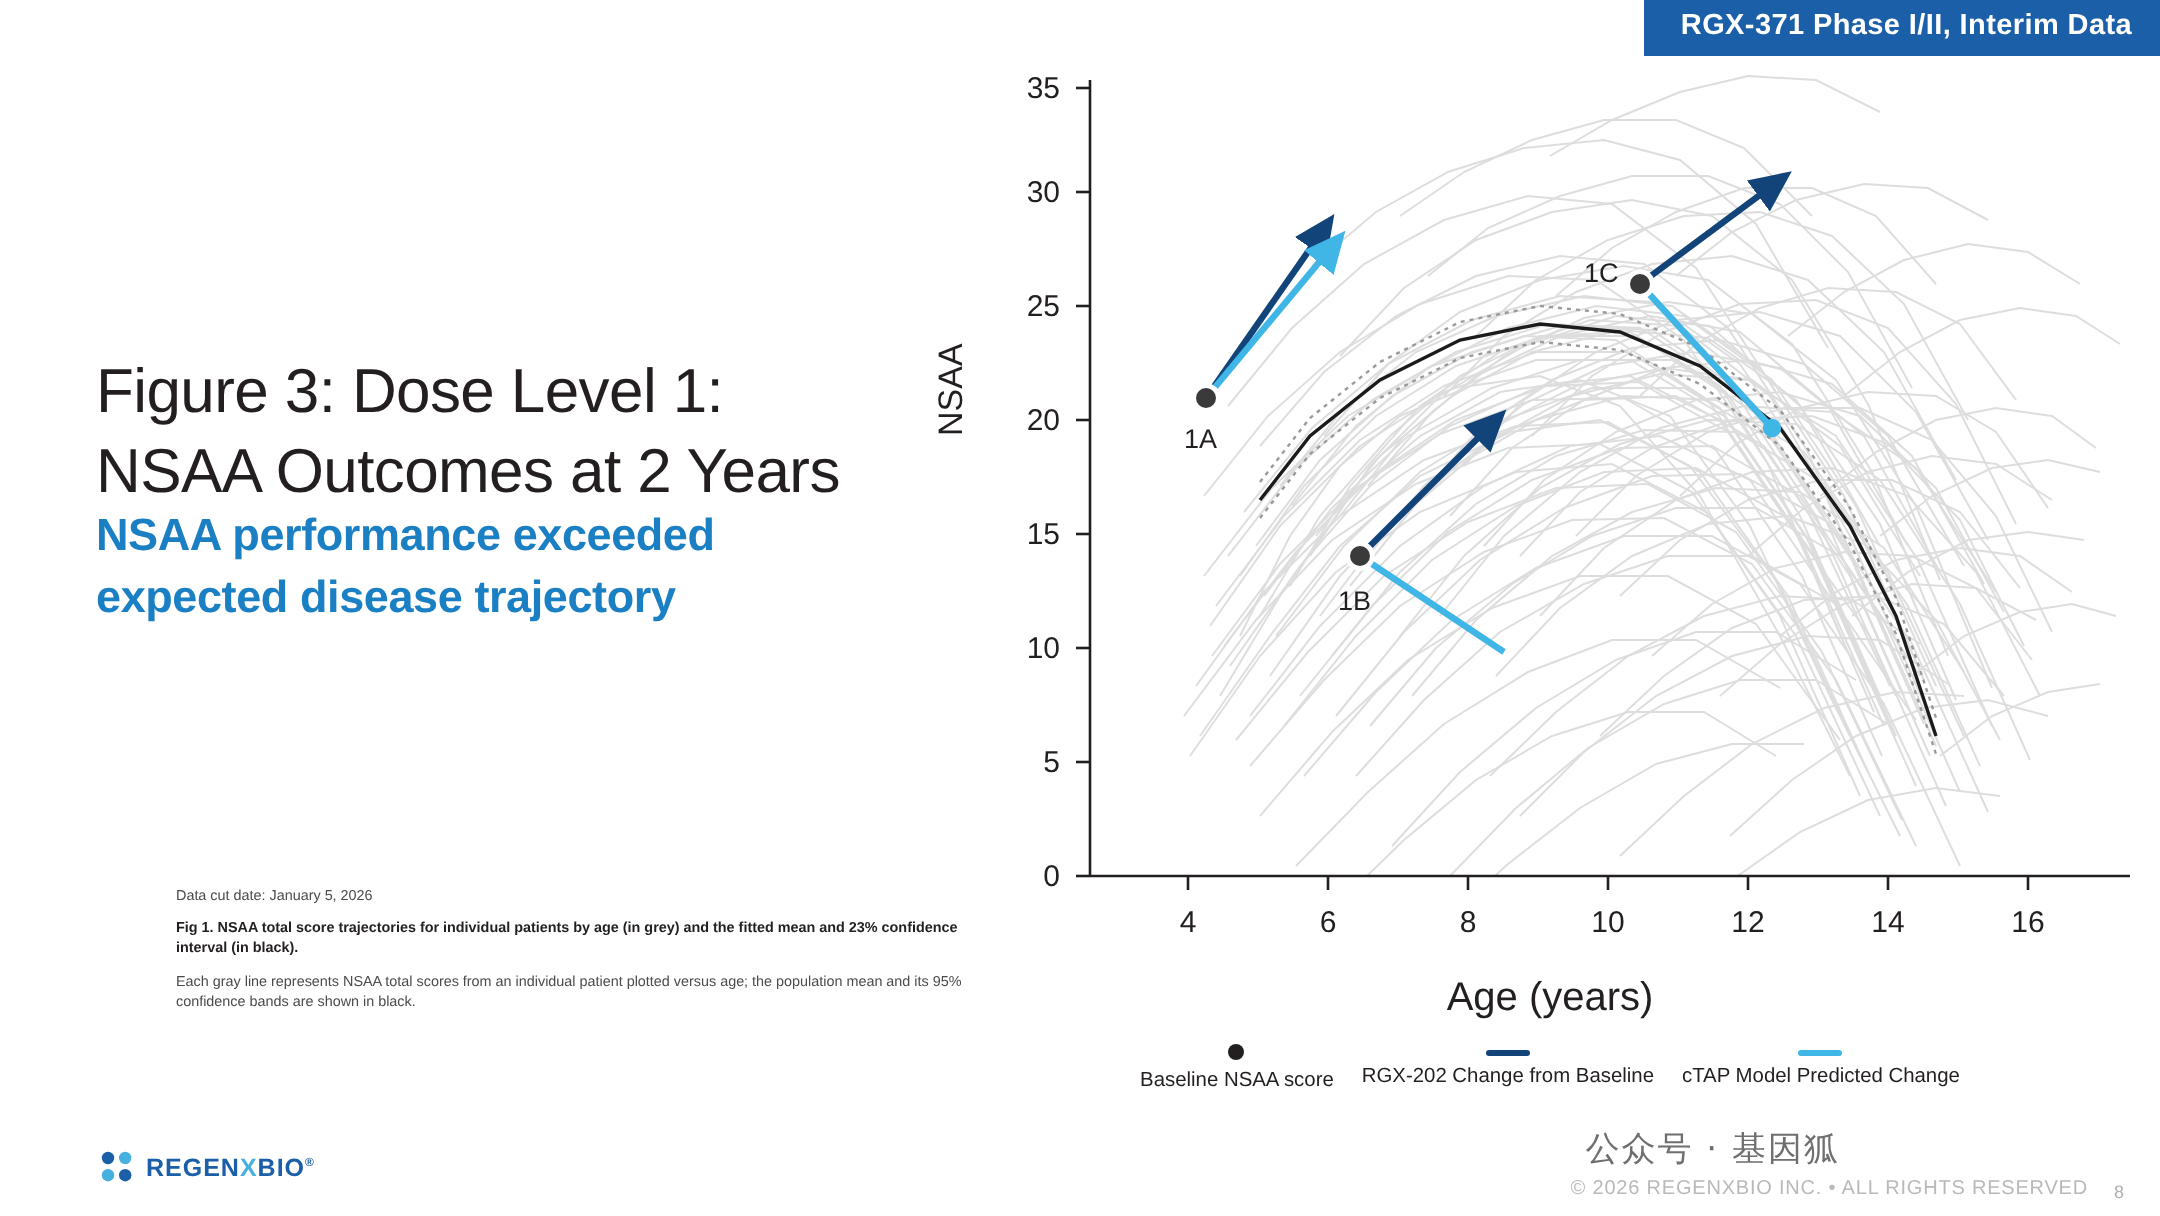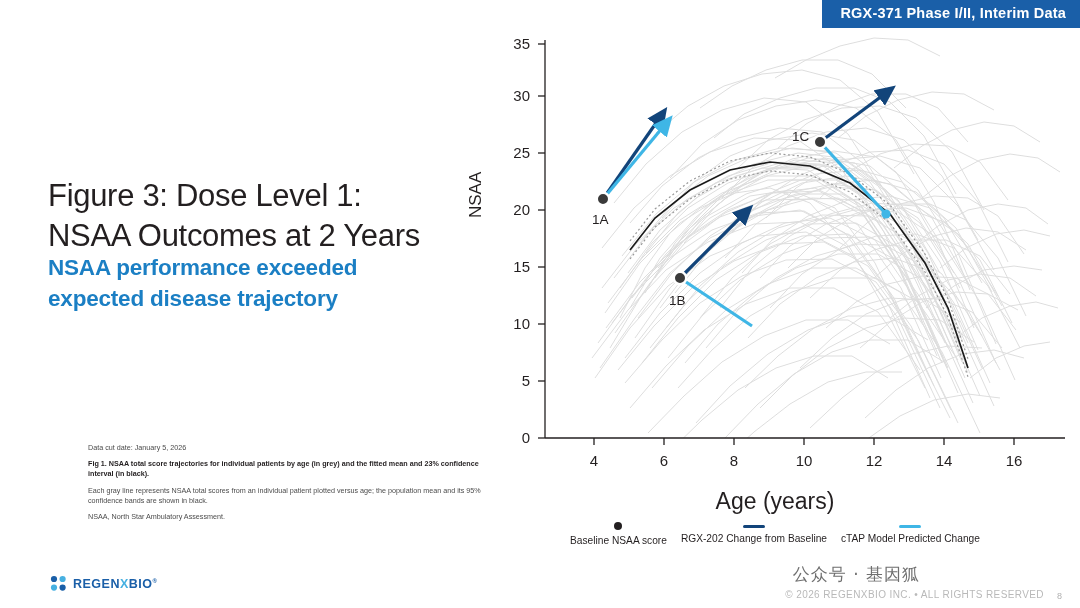--- a/index.html
+++ b/index.html
@@ -63,21 +63,21 @@
     position:absolute;left:470px;top:18px;width:610px;height:520px;
   }
   .yaxis-label{
     position:absolute;left:-4px;top:200px;
     transform:rotate(-90deg);transform-origin:left top;
     font-size:17px;color:#231f20;
     white-space:nowrap;
   }
   .xaxis-label{
     position:absolute;left:0;right:0;top:470px;
-    text-align:center;font-size:23px;color:#231f20;
+    text-align:center;font-size:20px;color:#231f20;
   }
   svg.plot{position:absolute;left:0;top:0;}
   .tick{font-size:15px;fill:#231f20;font-family:"Liberation Sans",sans-serif;}
   .pt-label{font-size:13.5px;fill:#231f20;font-family:"Liberation Sans",sans-serif;font-weight:400;}
   
   .legend{
     position:absolute;left:470px;top:522px;width:610px;
     display:flex;justify-content:center;align-items:center;gap:14px;
     font-size:10.2px;color:#231f20;
   }
@@ -110,21 +110,20 @@
 </div>
 
 <div class="left">
   <div class="title">Figure 3: Dose Level 1: NSAA Outcomes at 2 Years</div>
   <div class="subtitle">NSAA performance exceeded expected disease trajectory</div>
 
   <div class="footnotes">
     <div class="fn-block">Data cut date: January 5, 2026</div>
     <div class="fn-block bold">Fig 1. NSAA total score trajectories for individual patients by age (in grey) and the fitted mean and 23% confidence interval (in black).</div>
     <div class="fn-block">Each gray line represents NSAA total scores from an individual patient plotted versus age; the population mean and its 95% confidence bands are shown in black.</div>
-    <div class="fn-block">NSAA, North Star Ambulatory Assessment.</div>
   </div>
 
   <div class="logo">
     <span class="logo-mark">
       <svg width="17" height="17" viewBox="0 0 17 17">
         <circle cx="4" cy="4" r="3.1" fill="#1a5fa8"></circle>
         <circle cx="12.6" cy="4" r="3.1" fill="#46b0e1"></circle>
         <circle cx="4" cy="12.6" r="3.1" fill="#46b0e1"></circle>
         <circle cx="12.6" cy="12.6" r="3.1" fill="#1a5fa8"></circle>
       </svg>

